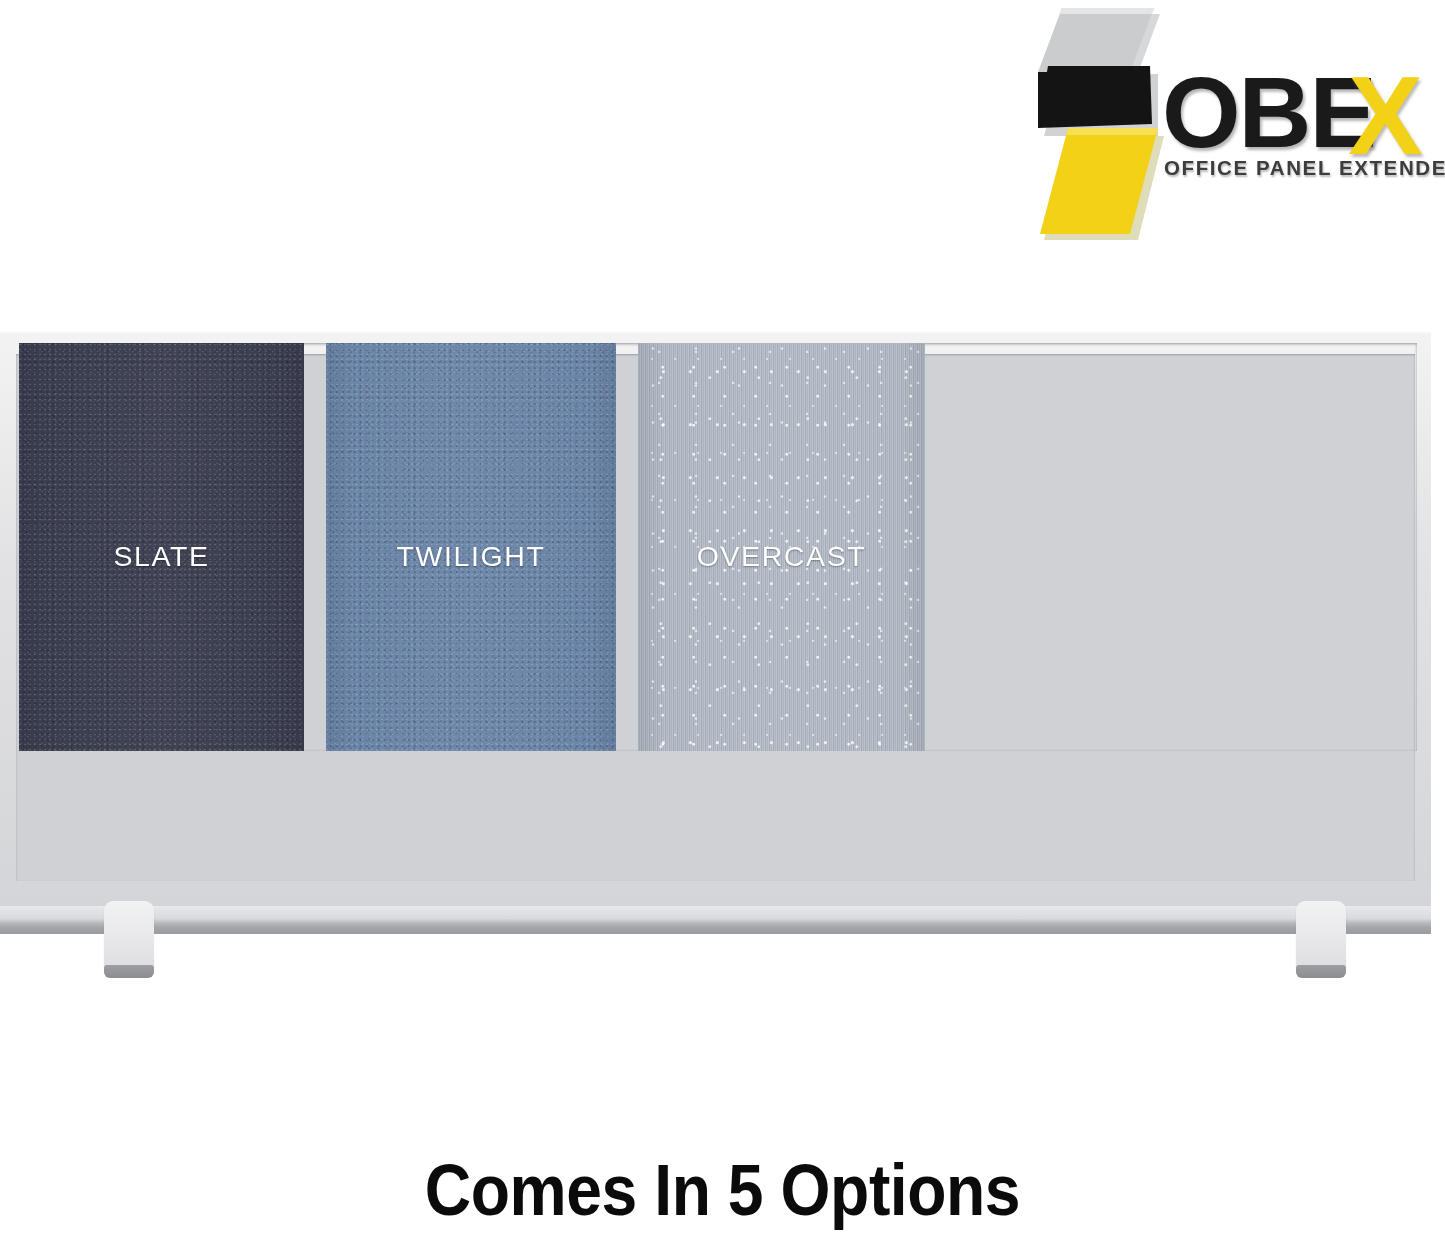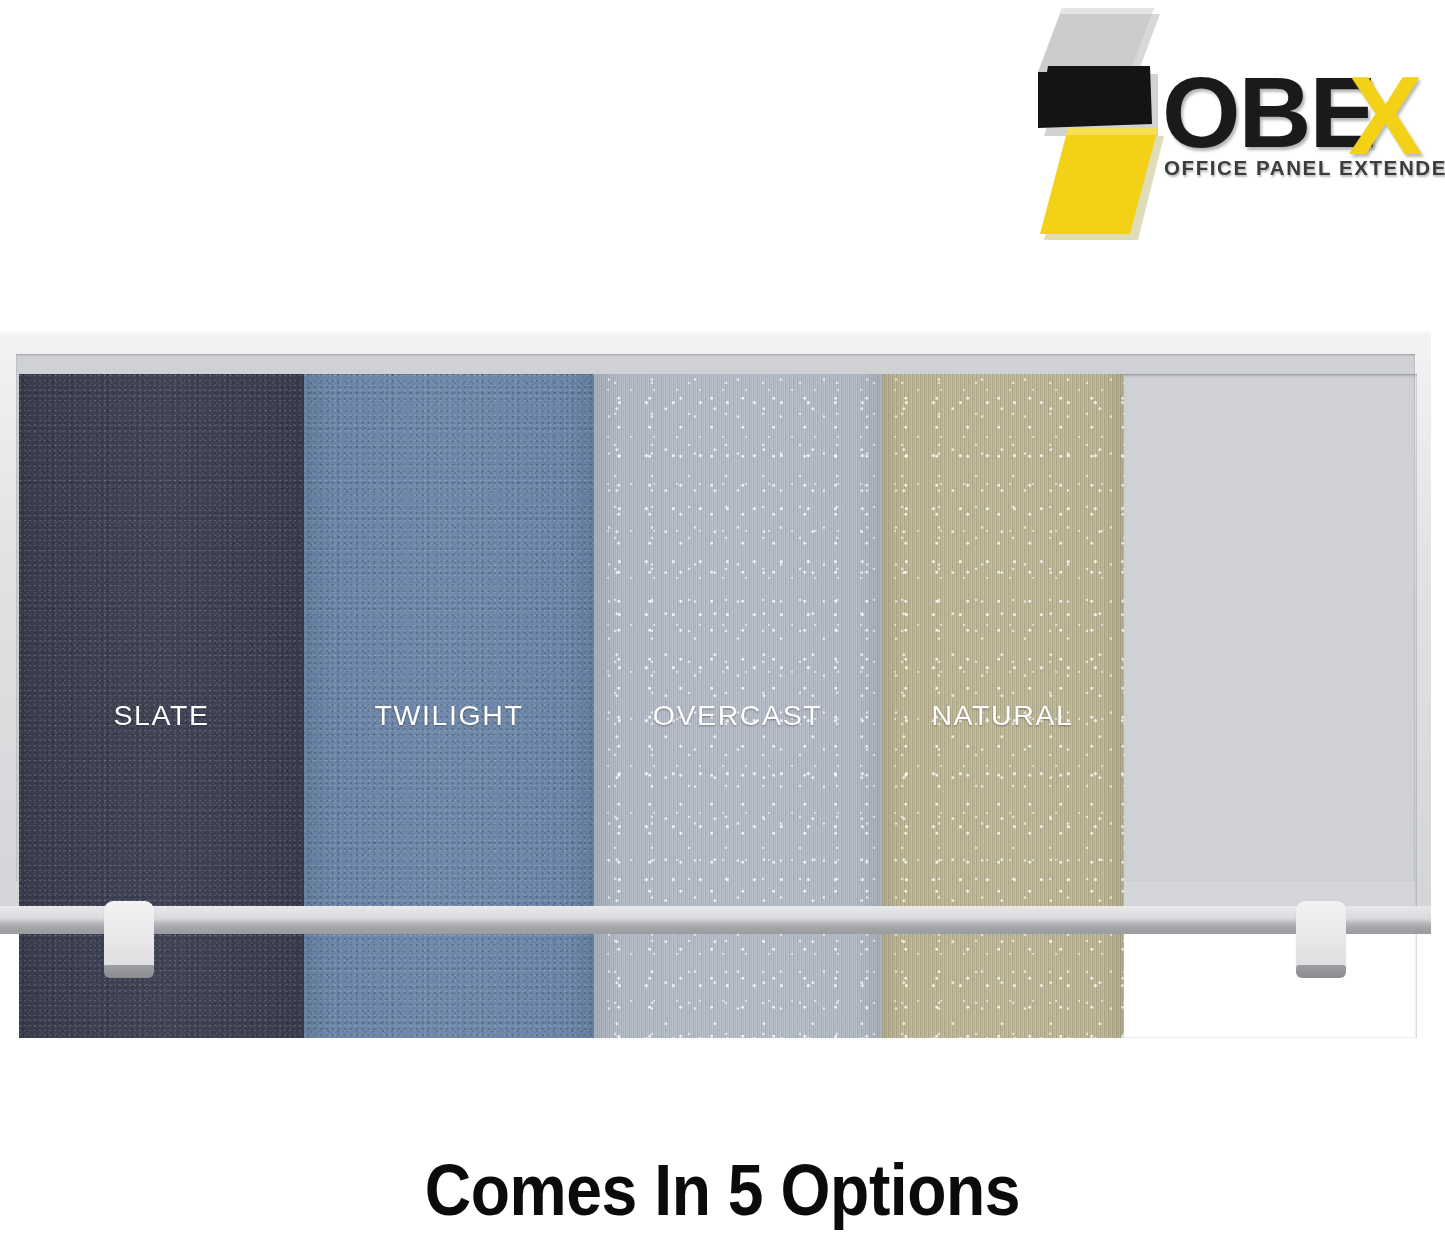--- a/index.html
+++ b/index.html
@@ -95,26 +95,27 @@
     top: 21px;
     right: 16px;
     bottom: 26px;
     background: #cfd1d5;
     box-shadow: inset 0 1px 2px rgba(90,95,105,0.45);
     box-sizing: border-box;
   }
   #swatch-strip {
     position: absolute;
     left: 19px;
-    top: 41px;
+    top: 10px;
     width: 1398px;
-    height: 664px;
+    height: 408px;
     display: flex;
     overflow: hidden;
     box-shadow: inset 0 1px 3px rgba(60,65,75,0.5);
+    gap: 22px;
   }
   .swatch {
     position: relative;
     height: 100%;
     overflow: hidden;
     display: flex;
     align-items: center;
     justify-content: center;
   }
   .swatch-tex {
@@ -262,26 +263,20 @@
         <span class="swatch-label">TWILIGHT</span>
       </div>
 
       <div class="swatch" style="width:287px;background:#b4bcc8;text-align:right;">
         <div class="swatch-tex tex-vstripe"></div>
         <div class="swatch-tex tex-flecks"></div>
         <div class="swatch-tex tex-shade"></div>
         <span class="swatch-label">OVERCAST</span>
       </div>
 
-      <div class="swatch" style="width:243px;background:#bdb694;">
-        <div class="swatch-tex tex-vstripe"></div>
-        <div class="swatch-tex tex-flecks"></div>
-        <div class="swatch-tex tex-shade"></div>
-        <span class="swatch-label">NATURAL</span>
-      </div>
 
     </div>
   </div>
 
   <div id="bottom-rail"></div>
   <div class="panel-foot" id="foot-left"></div>
   <div class="panel-foot" id="foot-right"></div>
 </div>
 
 <div id="caption">Comes In 5 Options</div>

